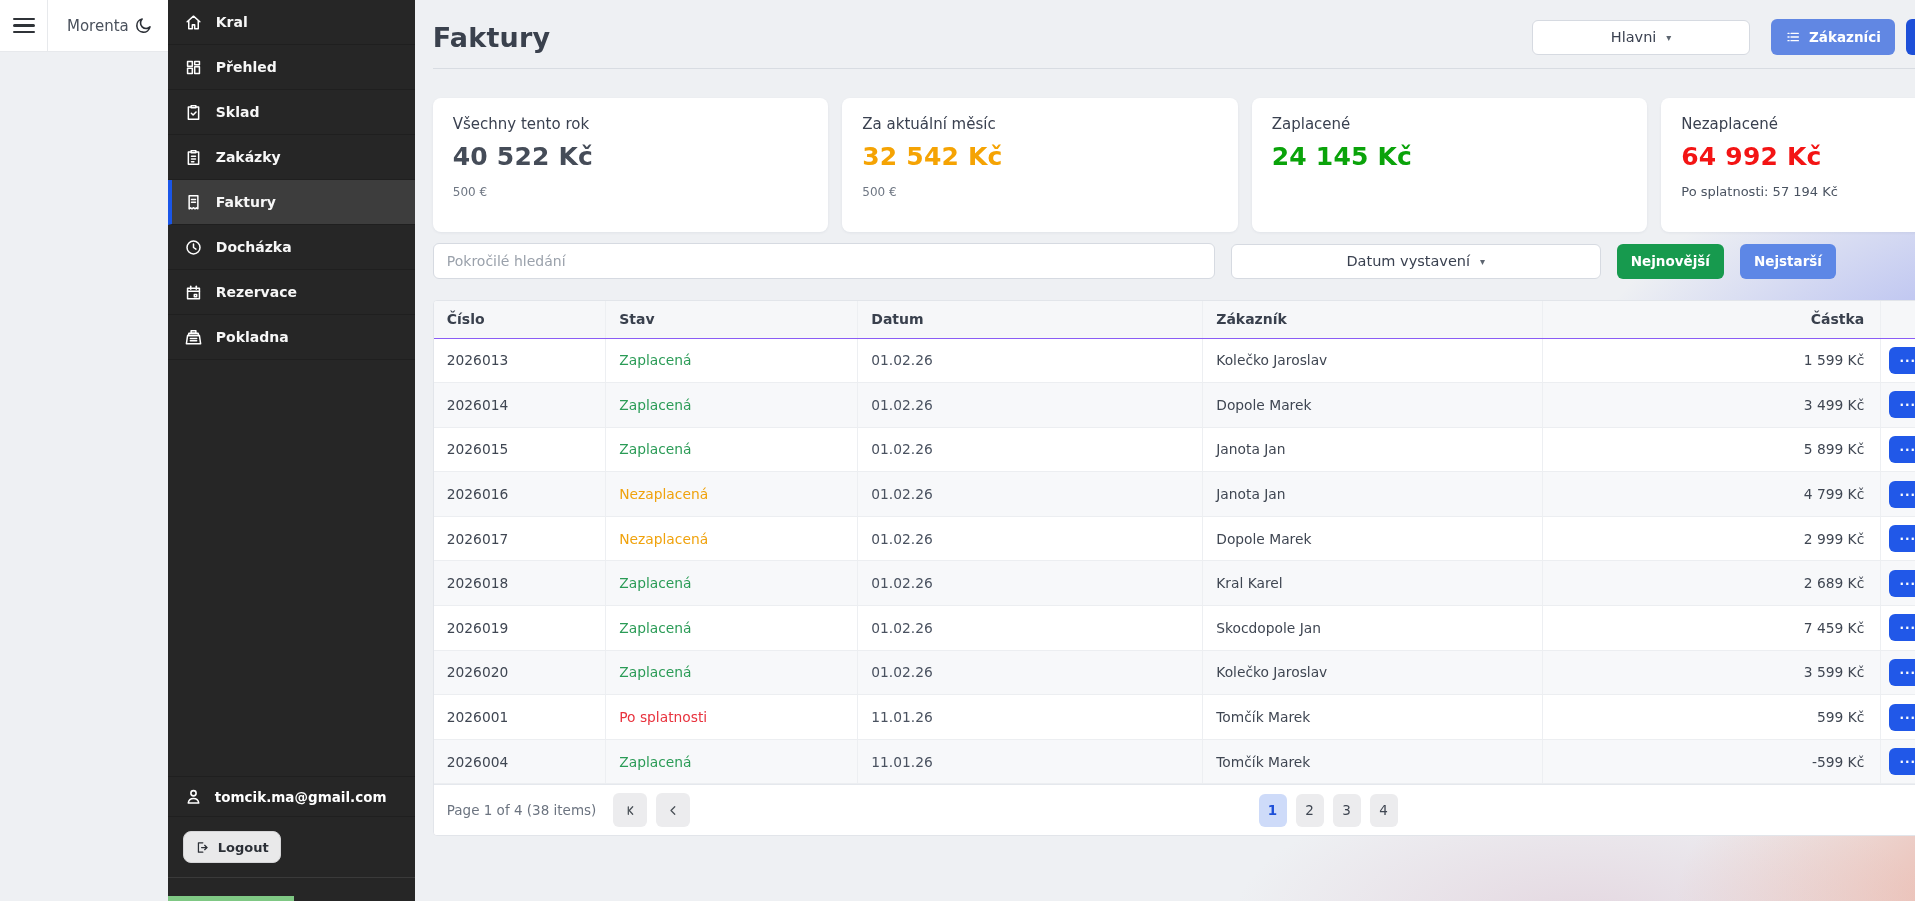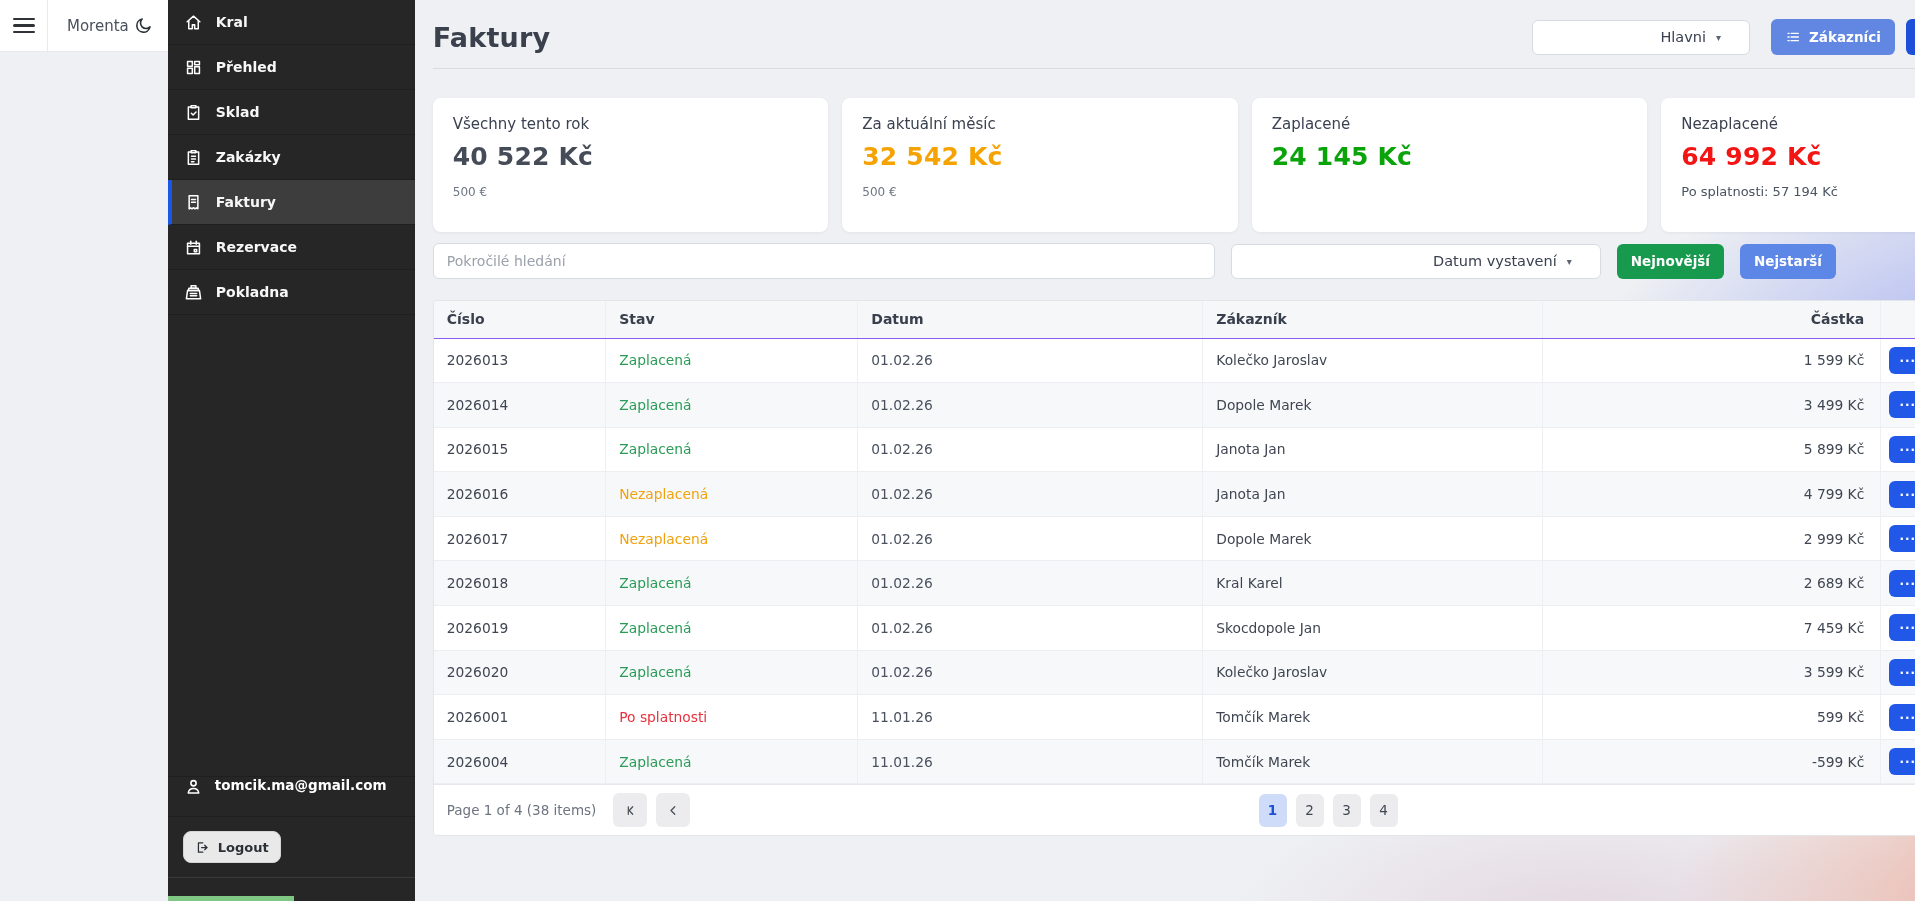--- a/index.html
+++ b/index.html
@@ -17,40 +17,40 @@
   
   .body { flex:1; display:flex; min-height:0; }
 
   
   .sidebar { width:247px; flex:0 0 247px; background:#262626; display:flex; flex-direction:column; position:relative; }
   .nav-item { height:45px; display:flex; align-items:center; gap:13px; padding-left:16px; border-bottom:1px solid #1f1f1f; font-size:14px; font-weight:700; color:#f7f7f7; cursor:pointer; }
   .nav-item.active { background:#3d3d3d; border-left:4px solid #1a56e8; padding-left:12px; }
   .nav-icon { width:19px; height:19px; display:flex; }
   .nav-icon svg { width:19px; height:19px; stroke:#ffffff; fill:none; stroke-width:1.9; stroke-linecap:round; stroke-linejoin:round; }
   .account { margin-top:auto; }
-  .email-row { height:40px; display:flex; gap:12px; padding-left:16px; border-top:1px solid #1f1f1f; font-size:13.5px; font-weight:700; color:#ffffff; }
+  .email-row { height:40px; display:flex; align-items:center; gap:12px; padding-left:16px; border-top:1px solid #1f1f1f; font-size:13.5px; font-weight:700; color:#ffffff; }
   .email-row .nav-icon svg { stroke-width:2; }
   .logout-block { border-top:1px solid #1f1f1f; border-bottom:1px solid #3a3a3a; padding:14px 0 14px 15px; }
   .logout-btn { width:98px; height:32px; background:#e9e9ea; border:1px solid #d5d5d7; border-radius:8px; display:flex; align-items:center; justify-content:center; gap:8px; font-size:13px; font-weight:700; color:#2b2f36; cursor:pointer; }
   .logout-btn svg { width:15px; height:15px; stroke:#2b2f36; fill:none; stroke-width:2; stroke-linecap:round; stroke-linejoin:round; }
   .bottom-pad { height:23px; }
   .green-sliver { position:absolute; left:0; bottom:0; width:126px; height:5px; background:#7fc884; }
 
   
   .main { flex:1; position:relative; overflow:hidden; padding:0 28px 0 18px;
     background-color:#eef0f3;
     background-image:
       radial-gradient(46% 52% at 101.5% 50%, rgba(116,131,238,0.85), rgba(116,131,238,0) 72%),
       radial-gradient(34% 30% at 101% 100%, rgba(233,145,122,0.80), rgba(233,145,122,0) 75%),
       radial-gradient(30% 22% at 70% 102%, rgba(210,170,190,0.35), rgba(210,170,190,0) 70%);
   }
   .header-row { display:flex; align-items:center; justify-content:space-between; margin-top:19px; }
   .page-title { font-size:27px; font-weight:600; color:#3a414d; letter-spacing:0.2px; }
   .header-controls { display:flex; align-items:center; gap:11px; }
-  .select { height:35px; background:#fff; border:1px solid #d6dae1; border-radius:6px; display:flex; align-items:center; justify-content:flex-end; padding:0 28px; font-size:14.5px; color:#3a4150; cursor:pointer; }
+  .select { height:35px; background:#fff; border:1px solid #d6dae1; border-radius:6px; display:flex; align-items:center; justify-content:center; padding:0 28px; font-size:14.5px; color:#3a4150; cursor:pointer; }
   .select .caret { color:#5d6570; font-size:10px; margin-left:10px; }
   .sel-hlavni { width:218px; margin-right:10px; }
   .btn { height:36px; border:none; border-radius:6px; display:flex; align-items:center; justify-content:center; gap:8px; font-family:"DejaVu Sans", sans-serif; font-size:13.5px; font-weight:700; color:#fff; cursor:pointer; padding:0 14px; }
   .btn svg { width:16px; height:16px; stroke:#fff; fill:none; stroke-width:2.1; stroke-linecap:round; stroke-linejoin:round; }
   .btn-customers { background:#6187e3; }
   .btn-new { background:#1d4fd8; }
   .header-sep { border-bottom:1px solid #d8dce2; margin-top:13px; }
 
   
   .stats-row { display:flex; gap:14px; margin-top:29px; }
@@ -168,20 +168,29 @@
           </div>
           <div class="nav-item active">
             <span class="nav-icon">
               <svg viewBox="0 0 24 24">
                 <path d="M6.5 3.5h11V20l-1.8-1.3L13.9 20l-1.9-1.4L10.1 20l-1.8-1.3L6.5 20z"></path>
                 <path d="M9.5 8.2h5"></path>
                 <path d="M9.5 11.7h5"></path>
               </svg>
             </span>
             <span>Faktury</span>
+          </div>
+          <div class="nav-item">
+            <span class="nav-icon">
+              <svg viewBox="0 0 24 24">
+                <circle cx="12" cy="12" r="8.2"></circle>
+                <path d="M12 7.5V12l3.1 2.1"></path>
+              </svg>
+            </span>
+            <span>Docházka</span>
           </div>
           <div class="nav-item">
             <span class="nav-icon">
               <svg viewBox="0 0 24 24">
                 <path d="M4.5 6.5h15V20h-15z"></path>
                 <path d="M4.5 10.5h15"></path>
                 <path d="M8.5 4v4"></path>
                 <path d="M15.5 4v4"></path>
                 <path d="M13 14.5h3v3h-3z"></path>
               </svg>

